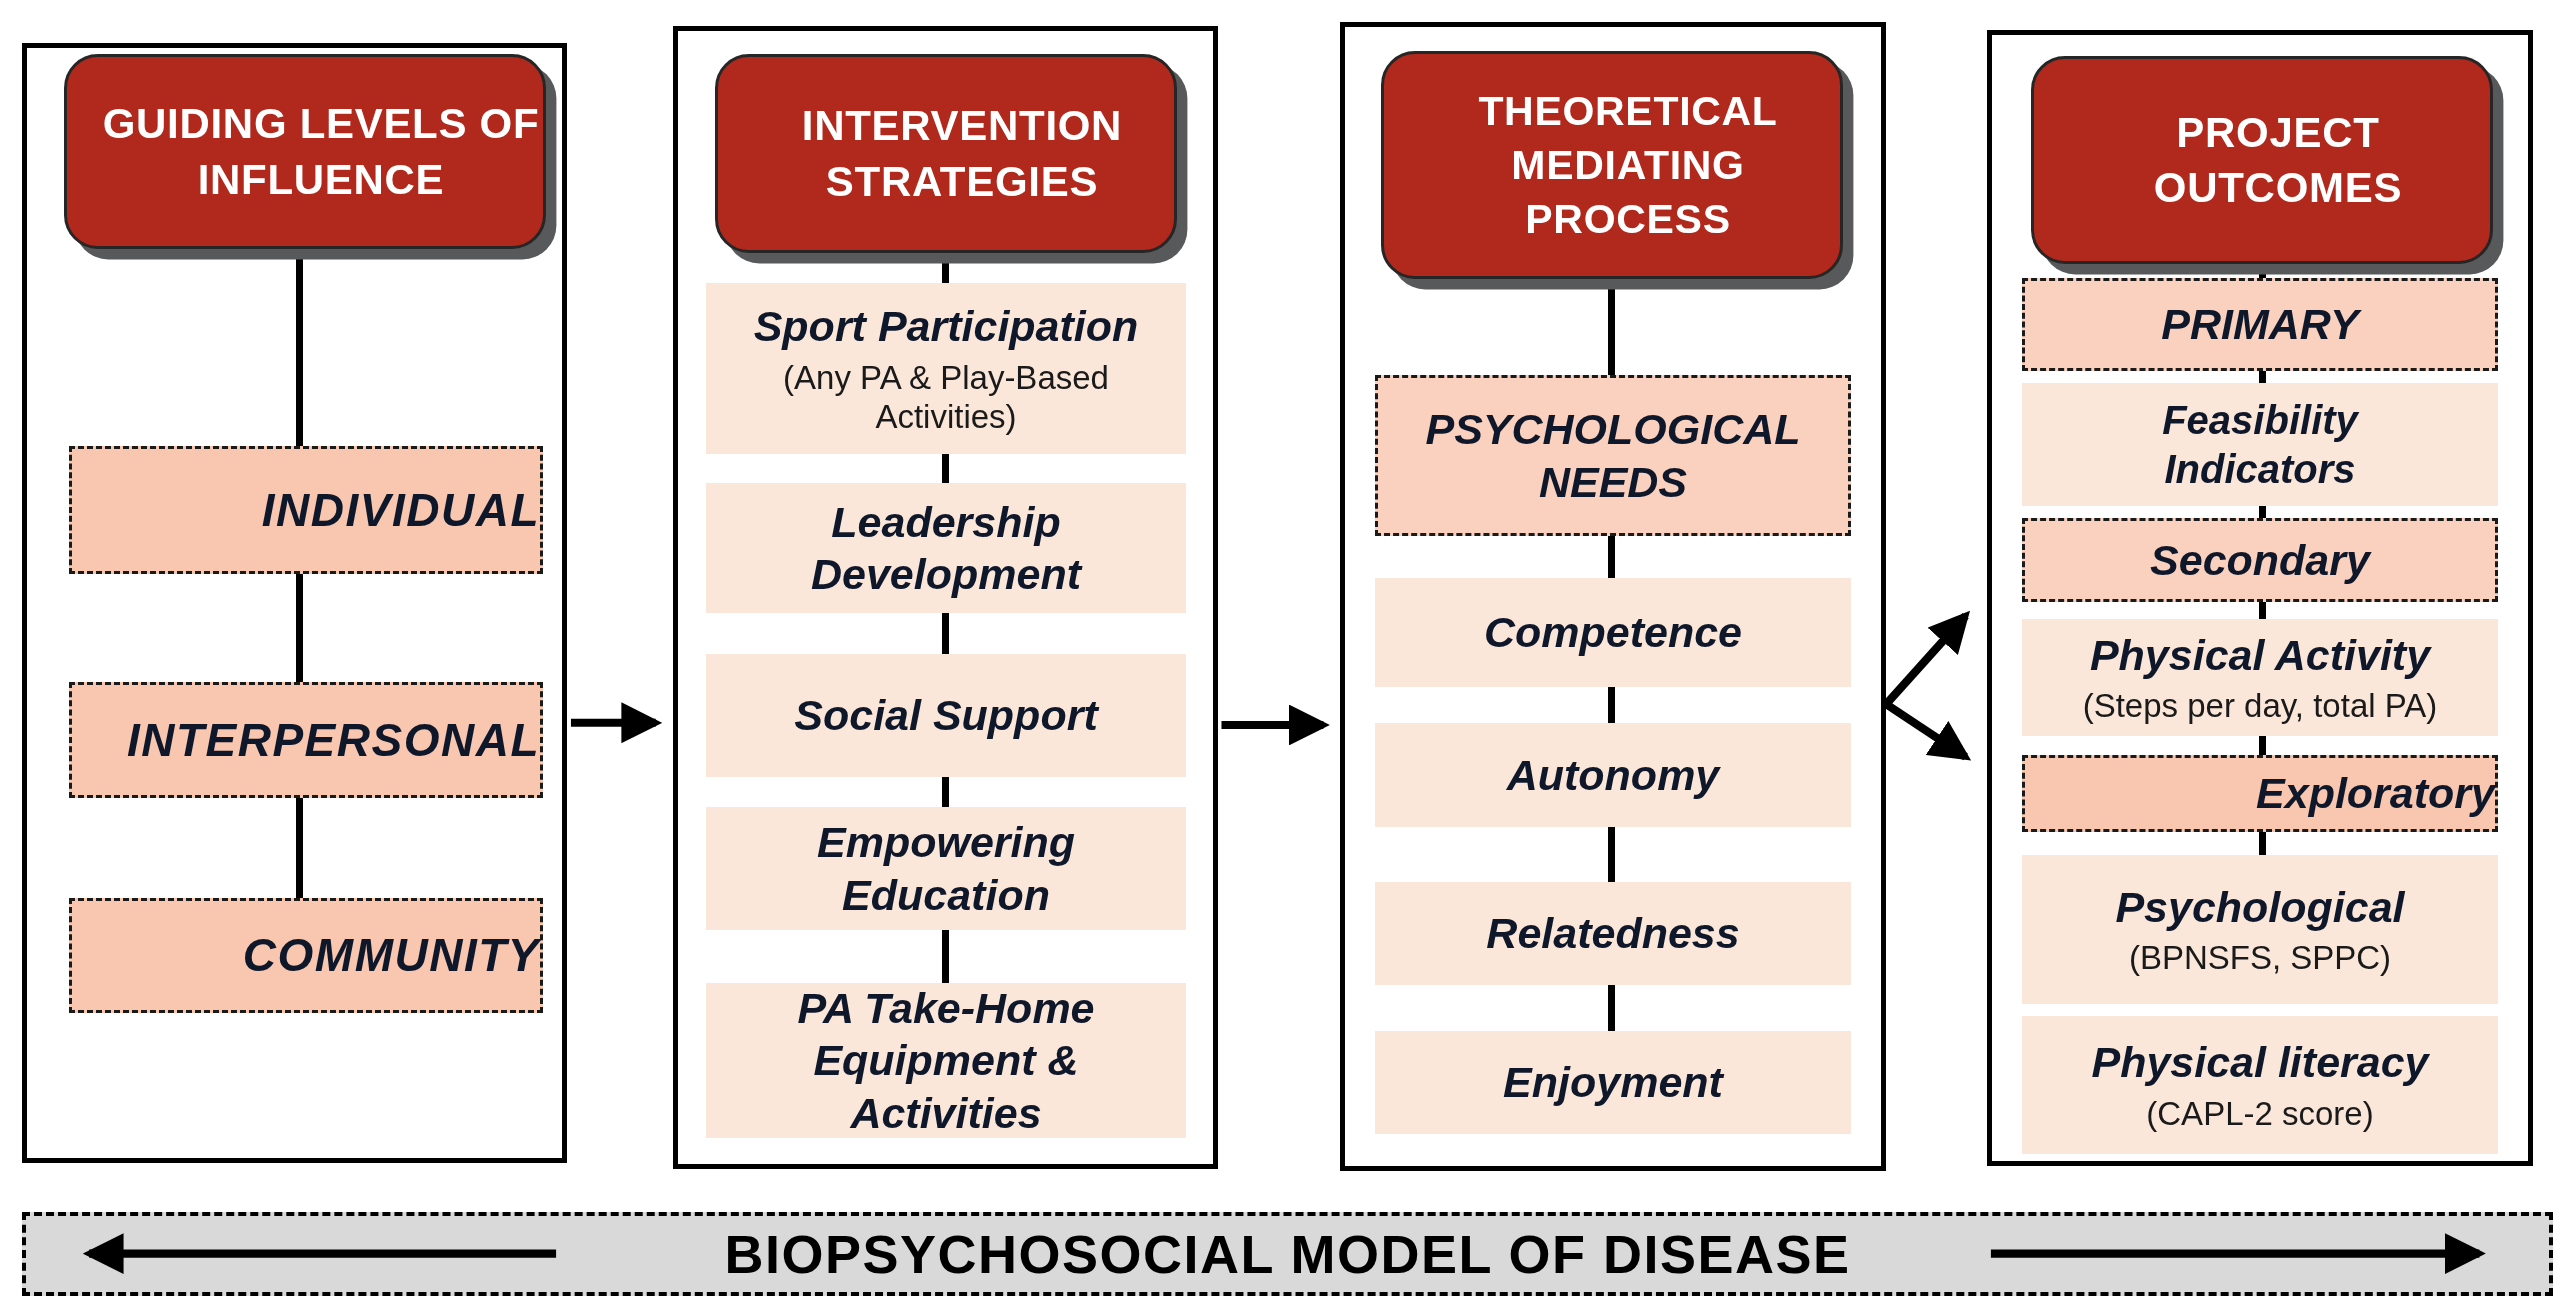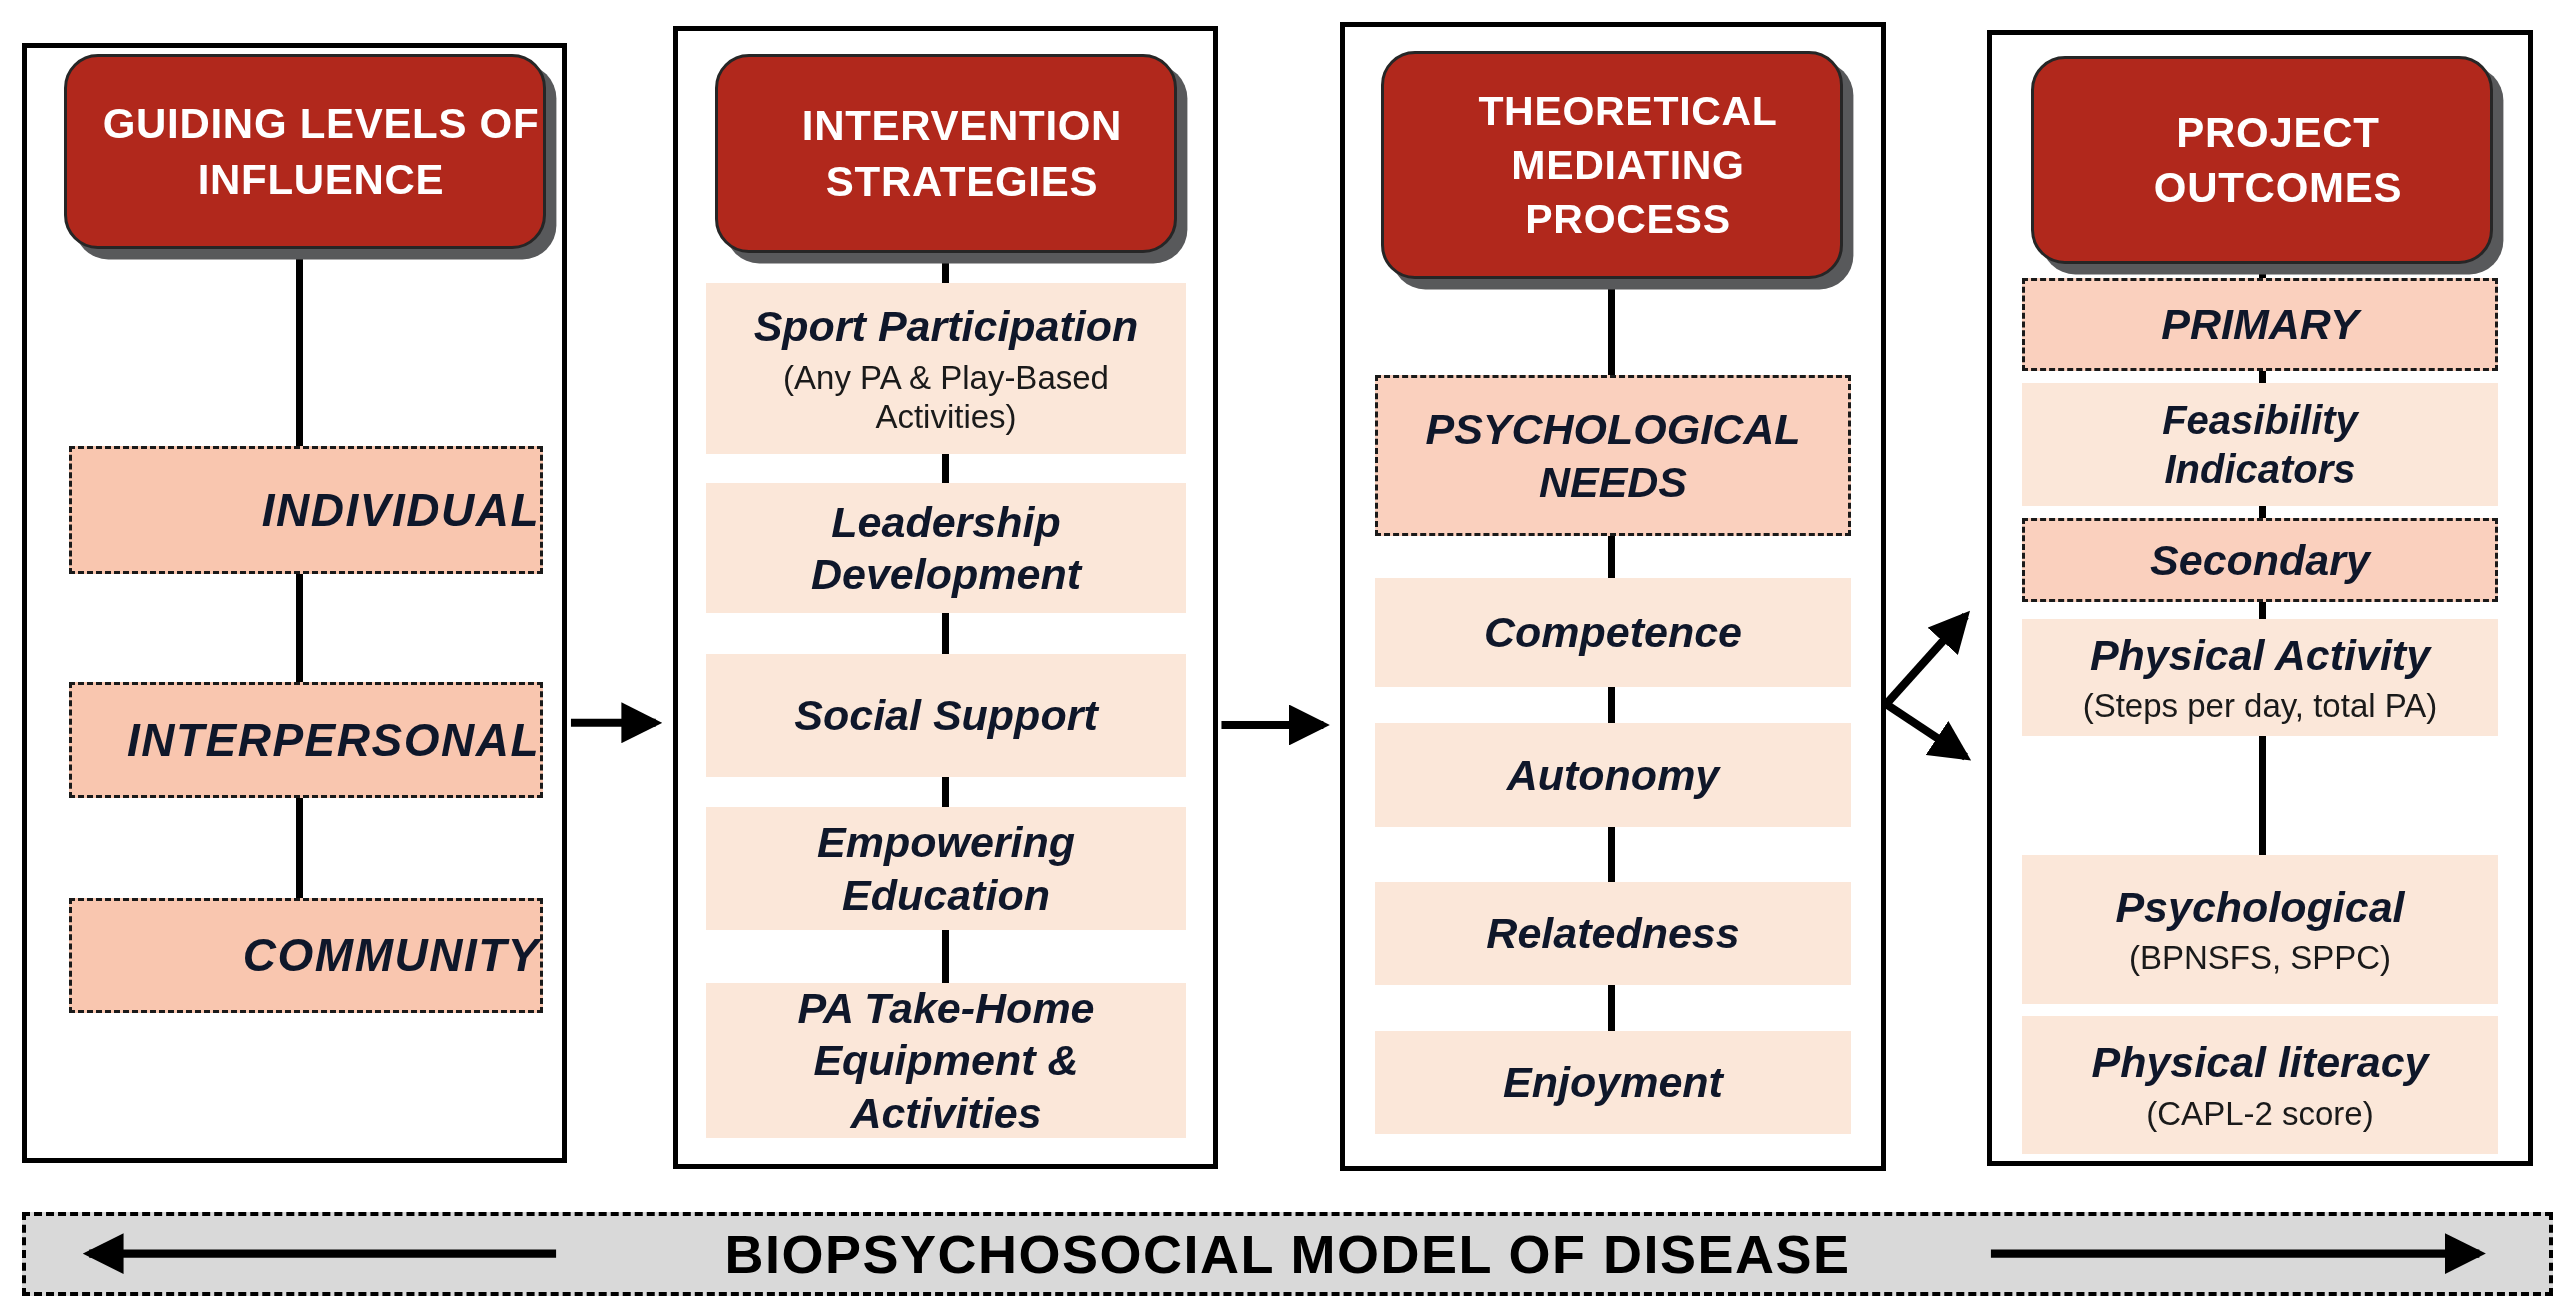--- a/index.html
+++ b/index.html
@@ -121,20 +121,23 @@
     <span class="lbl mid">Feasibility
 Indicators</span>
   </div>
   <div class="box dashed fill-salmon-light" style="left:2022px;top:518px;width:476px;height:84px;">
     <span class="lbl">Secondary</span>
   </div>
   <div class="box fill-peach" style="left:2022px;top:619px;width:476px;height:117px;">
     <span class="lbl">Physical Activity</span>
     <span class="sub small">(Steps per day, total PA)</span>
   </div>
+  <div class="box dashed fill-salmon" style="left:2022px;top:755px;width:476px;height:77px;">
+    <span class="lbl">Exploratory</span>
+  </div>
   <div class="box fill-peach" style="left:2022px;top:855px;width:476px;height:149px;">
     <span class="lbl">Psychological</span>
     <span class="sub small">(BPNSFS, SPPC)</span>
   </div>
   <div class="box fill-peach" style="left:2022px;top:1016px;width:476px;height:138px;">
     <span class="lbl">Physical literacy</span>
     <span class="sub small">(CAPL-2 score)</span>
   </div>
 
   <div class="banner">

